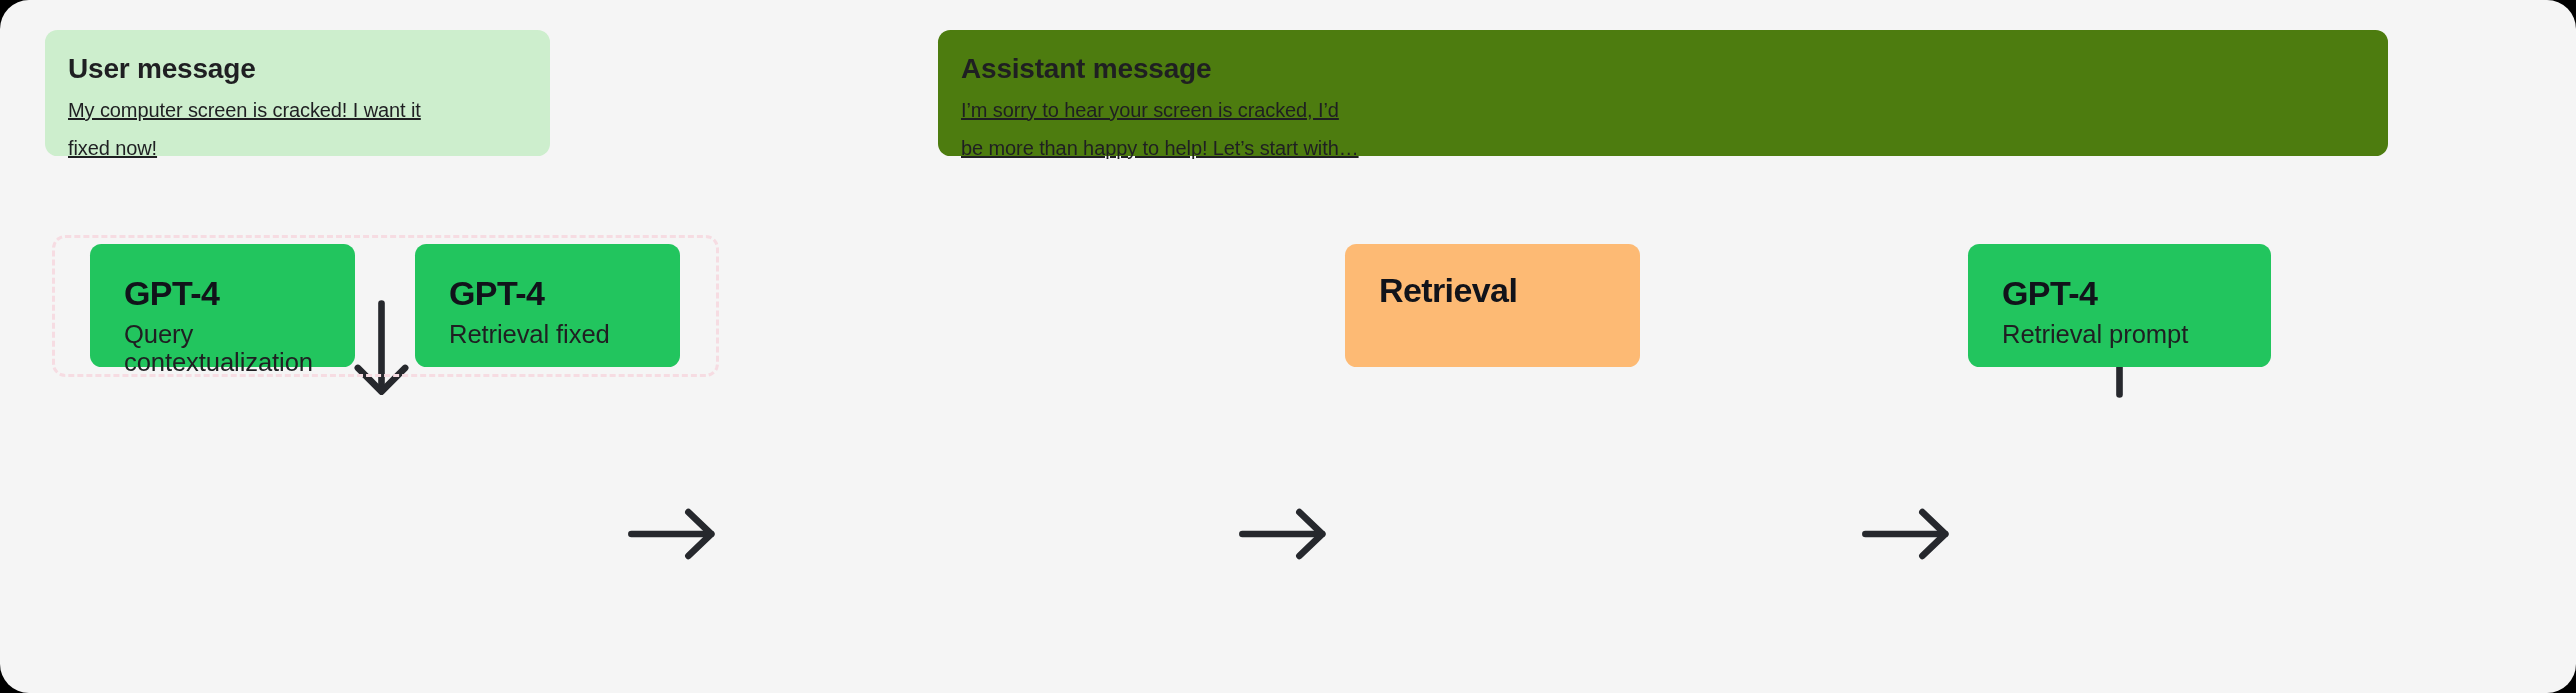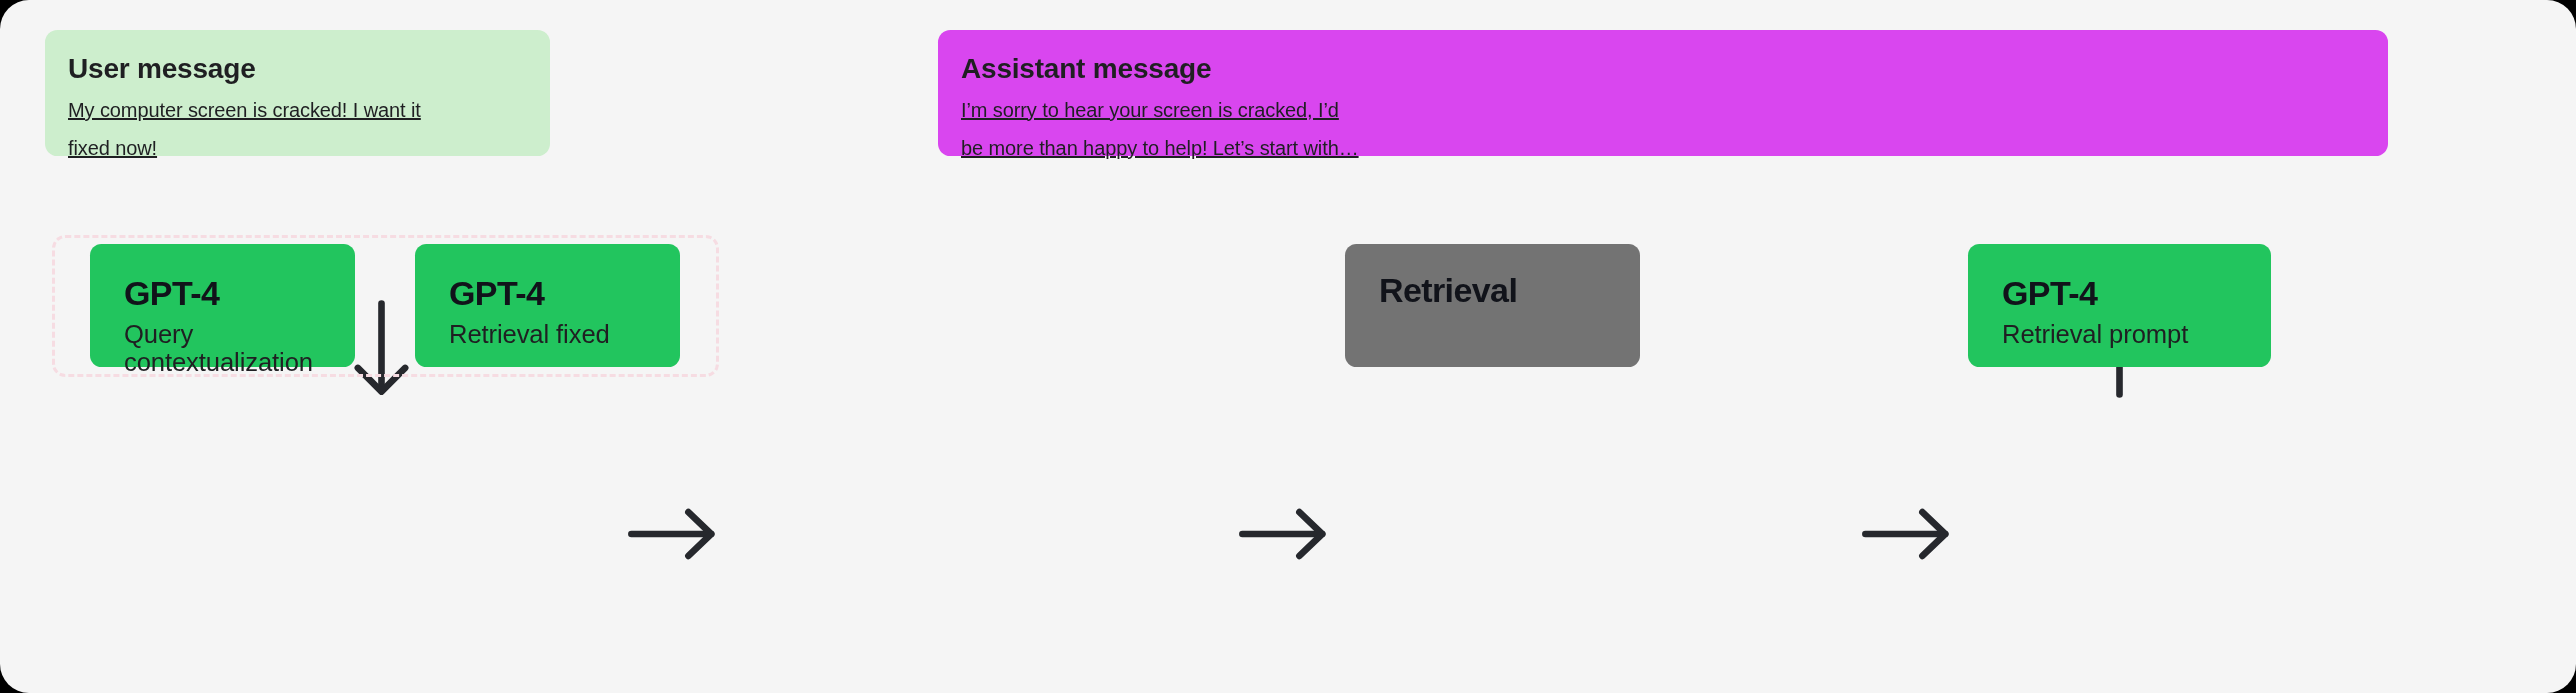--- a/index.html
+++ b/index.html
@@ -17,21 +17,21 @@
   .bubble{position:absolute;border-radius:12.3px;box-sizing:border-box;}
   .bubble .title{
     font-size:28px;font-weight:700;color:#1f1f22;
     letter-spacing:-0.2px;line-height:36px;margin:0 0 3.8px 0;
   }
   .bubble .body{
     font-size:20px;font-weight:400;color:#1f1f22;
     letter-spacing:-0.1px;line-height:38px;margin:0;white-space:pre-line;text-decoration:underline;
   }
   #user-bubble{left:45px;top:30px;width:505px;height:126px;padding:21px 23px 0 23px;background:#cdeecd;}
-  #assistant-bubble{left:938px;top:30px;width:1450px;height:126px;padding:21px 23px 0 23px;background:#d946ef;}
+  #assistant-bubble{left:938px;top:30px;width:1450px;height:126px;padding:21px 23px 0 23px;background:#4d7c0f;}
 
   
   .group-box{
     position:absolute;left:52px;top:235px;width:667px;height:142px;
     border:3.8px dashed #f6dce2;border-radius:13.3px;box-sizing:border-box;
   }
   .card{
     position:absolute;box-sizing:border-box;
     background:#22c55e;border-radius:11.4px;
     padding:28px 34px 0 34px;
@@ -39,21 +39,21 @@
   .card .card-title{
     font-size:34px;font-weight:700;color:#11131a;
     letter-spacing:-0.6px;line-height:42px;margin:0 0 5.7px 0;
   }
   .card .card-sub{
     font-size:25.6px;font-weight:400;color:#1f1f22;
     letter-spacing:-0.1px;line-height:28px;margin:0;
   }
   #card-query{left:90px;top:244px;width:265px;height:123px;}
   #card-check{left:415px;top:244px;width:265px;height:123px;}
-  #card-retrieval{left:1345px;top:244px;width:295px;height:123px;background:#737373;padding-top:24.6px;}
+  #card-retrieval{left:1345px;top:244px;width:295px;height:123px;background:#fdba74;padding-top:24.6px;}
   #card-retrieval .card-title{font-size:34px;font-weight:700;}
   #card-assistant{left:1968px;top:244px;width:303px;height:123px;}
 
   
   .arrow{position:absolute;}
   .arrow svg{display:block;}
 </style>
 </head>
 <body>
 

